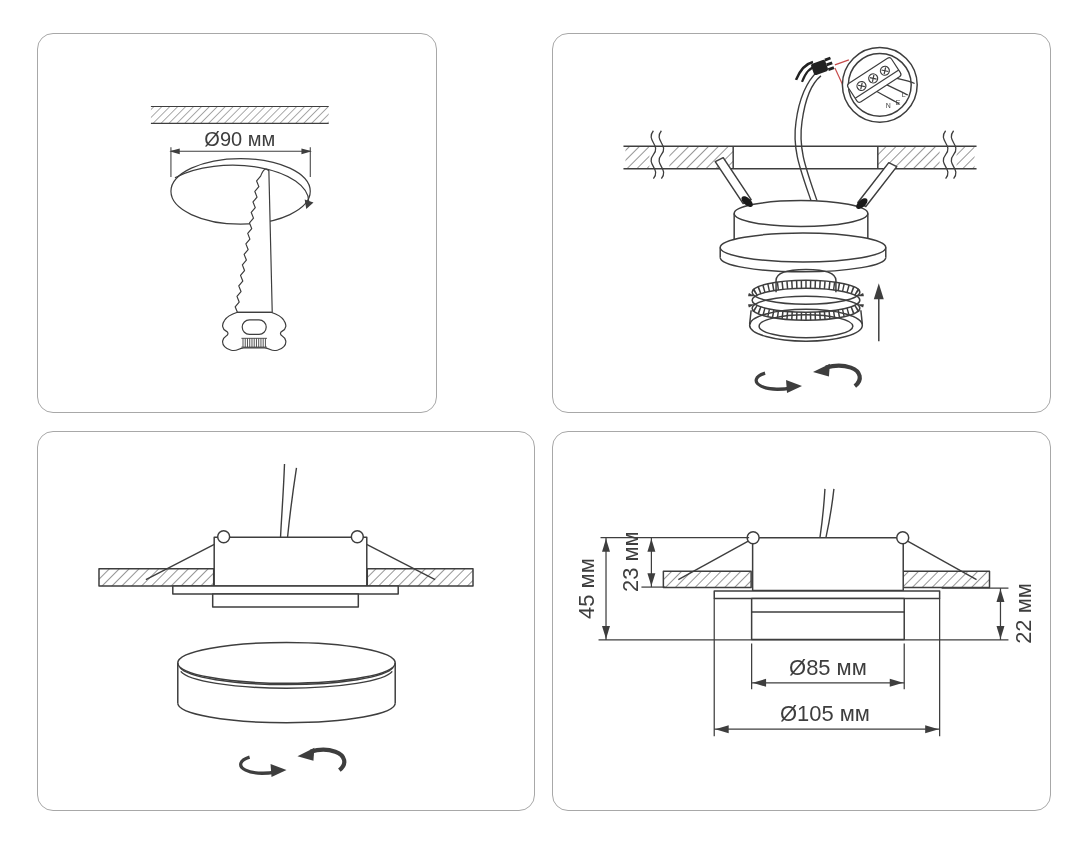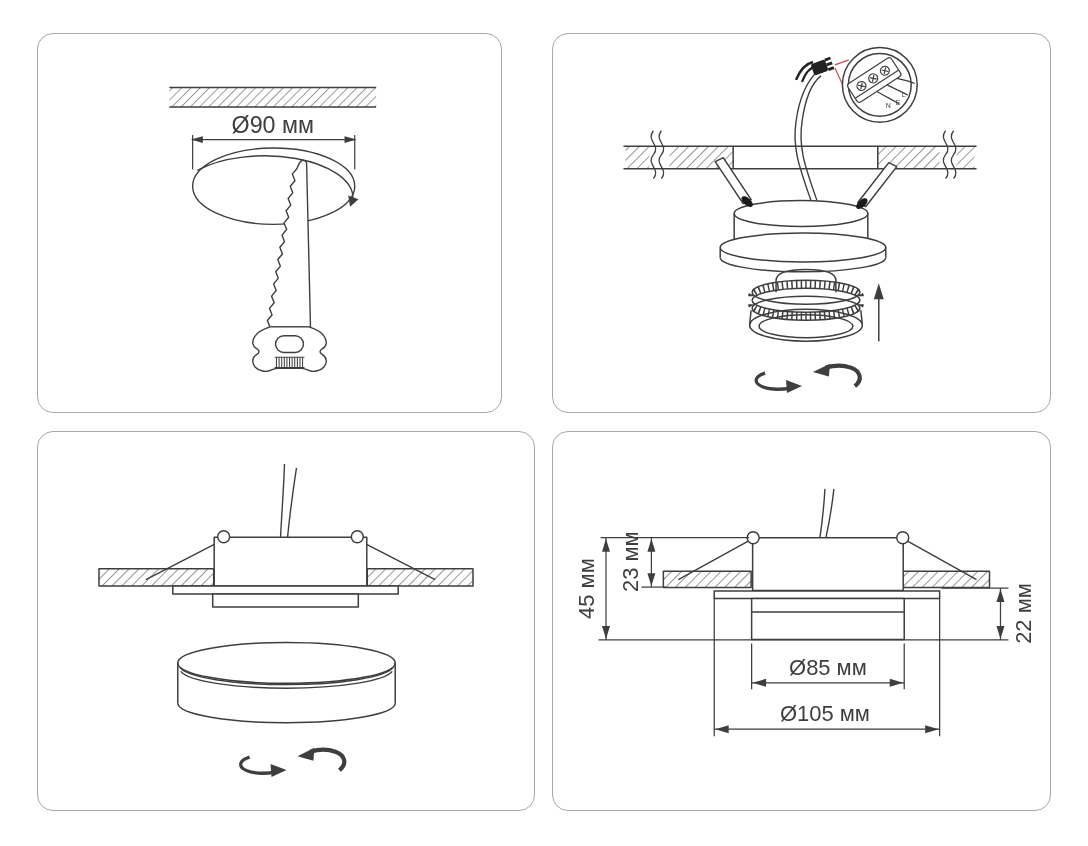--- a/index.html
+++ b/index.html
@@ -1,18 +1,18 @@
 <!DOCTYPE html>
 <html><head>
 <meta charset="utf-8">
 <style>
   html,body{margin:0;padding:0;background:#ffffff;}
   body{width:1088px;height:846px;position:relative;font-family:"Liberation Sans", sans-serif;}
   .panel{position:absolute;background:#ffffff;border:1px solid #a8a8a8;border-radius:16px;box-sizing:border-box;overflow:hidden;}
-  #panel-cut-hole  {left:37px;  top:33px;  width:465px; height:380px;}
+  #panel-cut-hole  {left:37px;  top:33px;  width:400px; height:380px;}
   #panel-wiring    {left:552px; top:33px;  width:499px; height:380px;}
   #panel-lamp      {left:37px;  top:431px; width:498px; height:380px;}
   #panel-dims      {left:552px; top:431px; width:499px; height:380px;}
   svg{display:block;width:100%;height:100%;}
   text{fill:#3e3e3e;stroke:none;font-family:"Liberation Sans", sans-serif;}
 </style>
 </head>
 <body>
 
 <div class="panel" id="panel-cut-hole">

